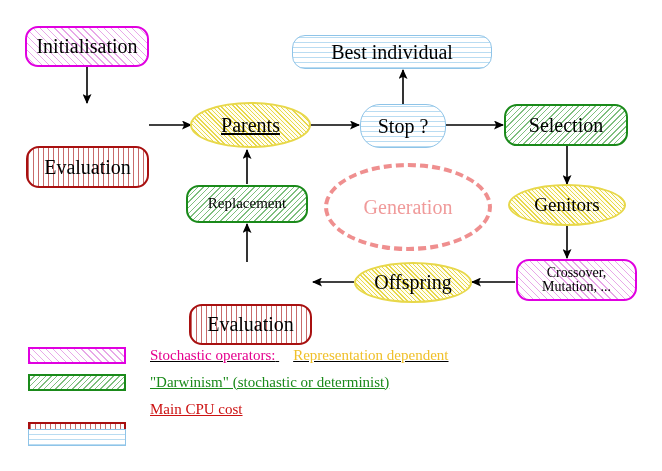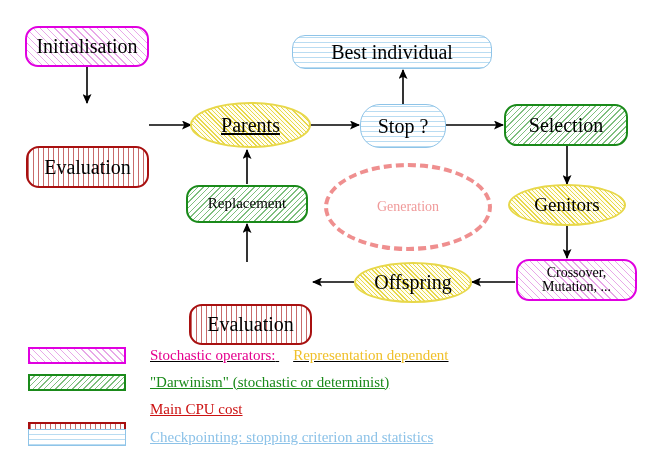--- a/index.html
+++ b/index.html
@@ -169,21 +169,21 @@
       <line x1="515" y1="282" x2="472" y2="282"></line>
 
       <line x1="354" y1="282" x2="313" y2="282"></line>
 
       <line x1="247" y1="262" x2="247" y2="224"></line>
 
       <line x1="247" y1="184" x2="247" y2="150"></line>
     </g>
   </svg>
 
-  <div class="gen-ellipse" style="left:324px; top:163px; width:168px; height:88px; font-size:14px;">
+  <div class="gen-ellipse" style="left:324px; top:163px; width:168px; height:88px; font-size:20px;">
     <span class="lbl">Generation</span>
   </div>
 
   <div class="node fill-magenta" style="left:25px; top:26px; width:124px; height:41px; font-size:20px;">
     <span class="lbl">Initialisation</span>
   </div>
 
   <div class="node fill-red" style="left:26px; top:104px; width:123px; height:42px; font-size:20px;">
     <span class="lbl">Evaluation</span>
   </div>
@@ -240,18 +240,17 @@
       <span class="leg-text c-green">"Darwinism" (stochastic or determinist)</span>
     </div>
 
     <div class="leg-row" style="top:60px;">
       <span class="swatch fill-red"></span>
       <span class="leg-text c-red">Main CPU cost</span>
     </div>
 
     <div class="leg-row" style="top:88px;">
       <span class="swatch fill-blue"></span>
-      <span class="leg-text c-blue">Checkpointing: stopping criterion and statistics</span>
     </div>
 
   </div>
 
 </div>
 
 </body></html>

